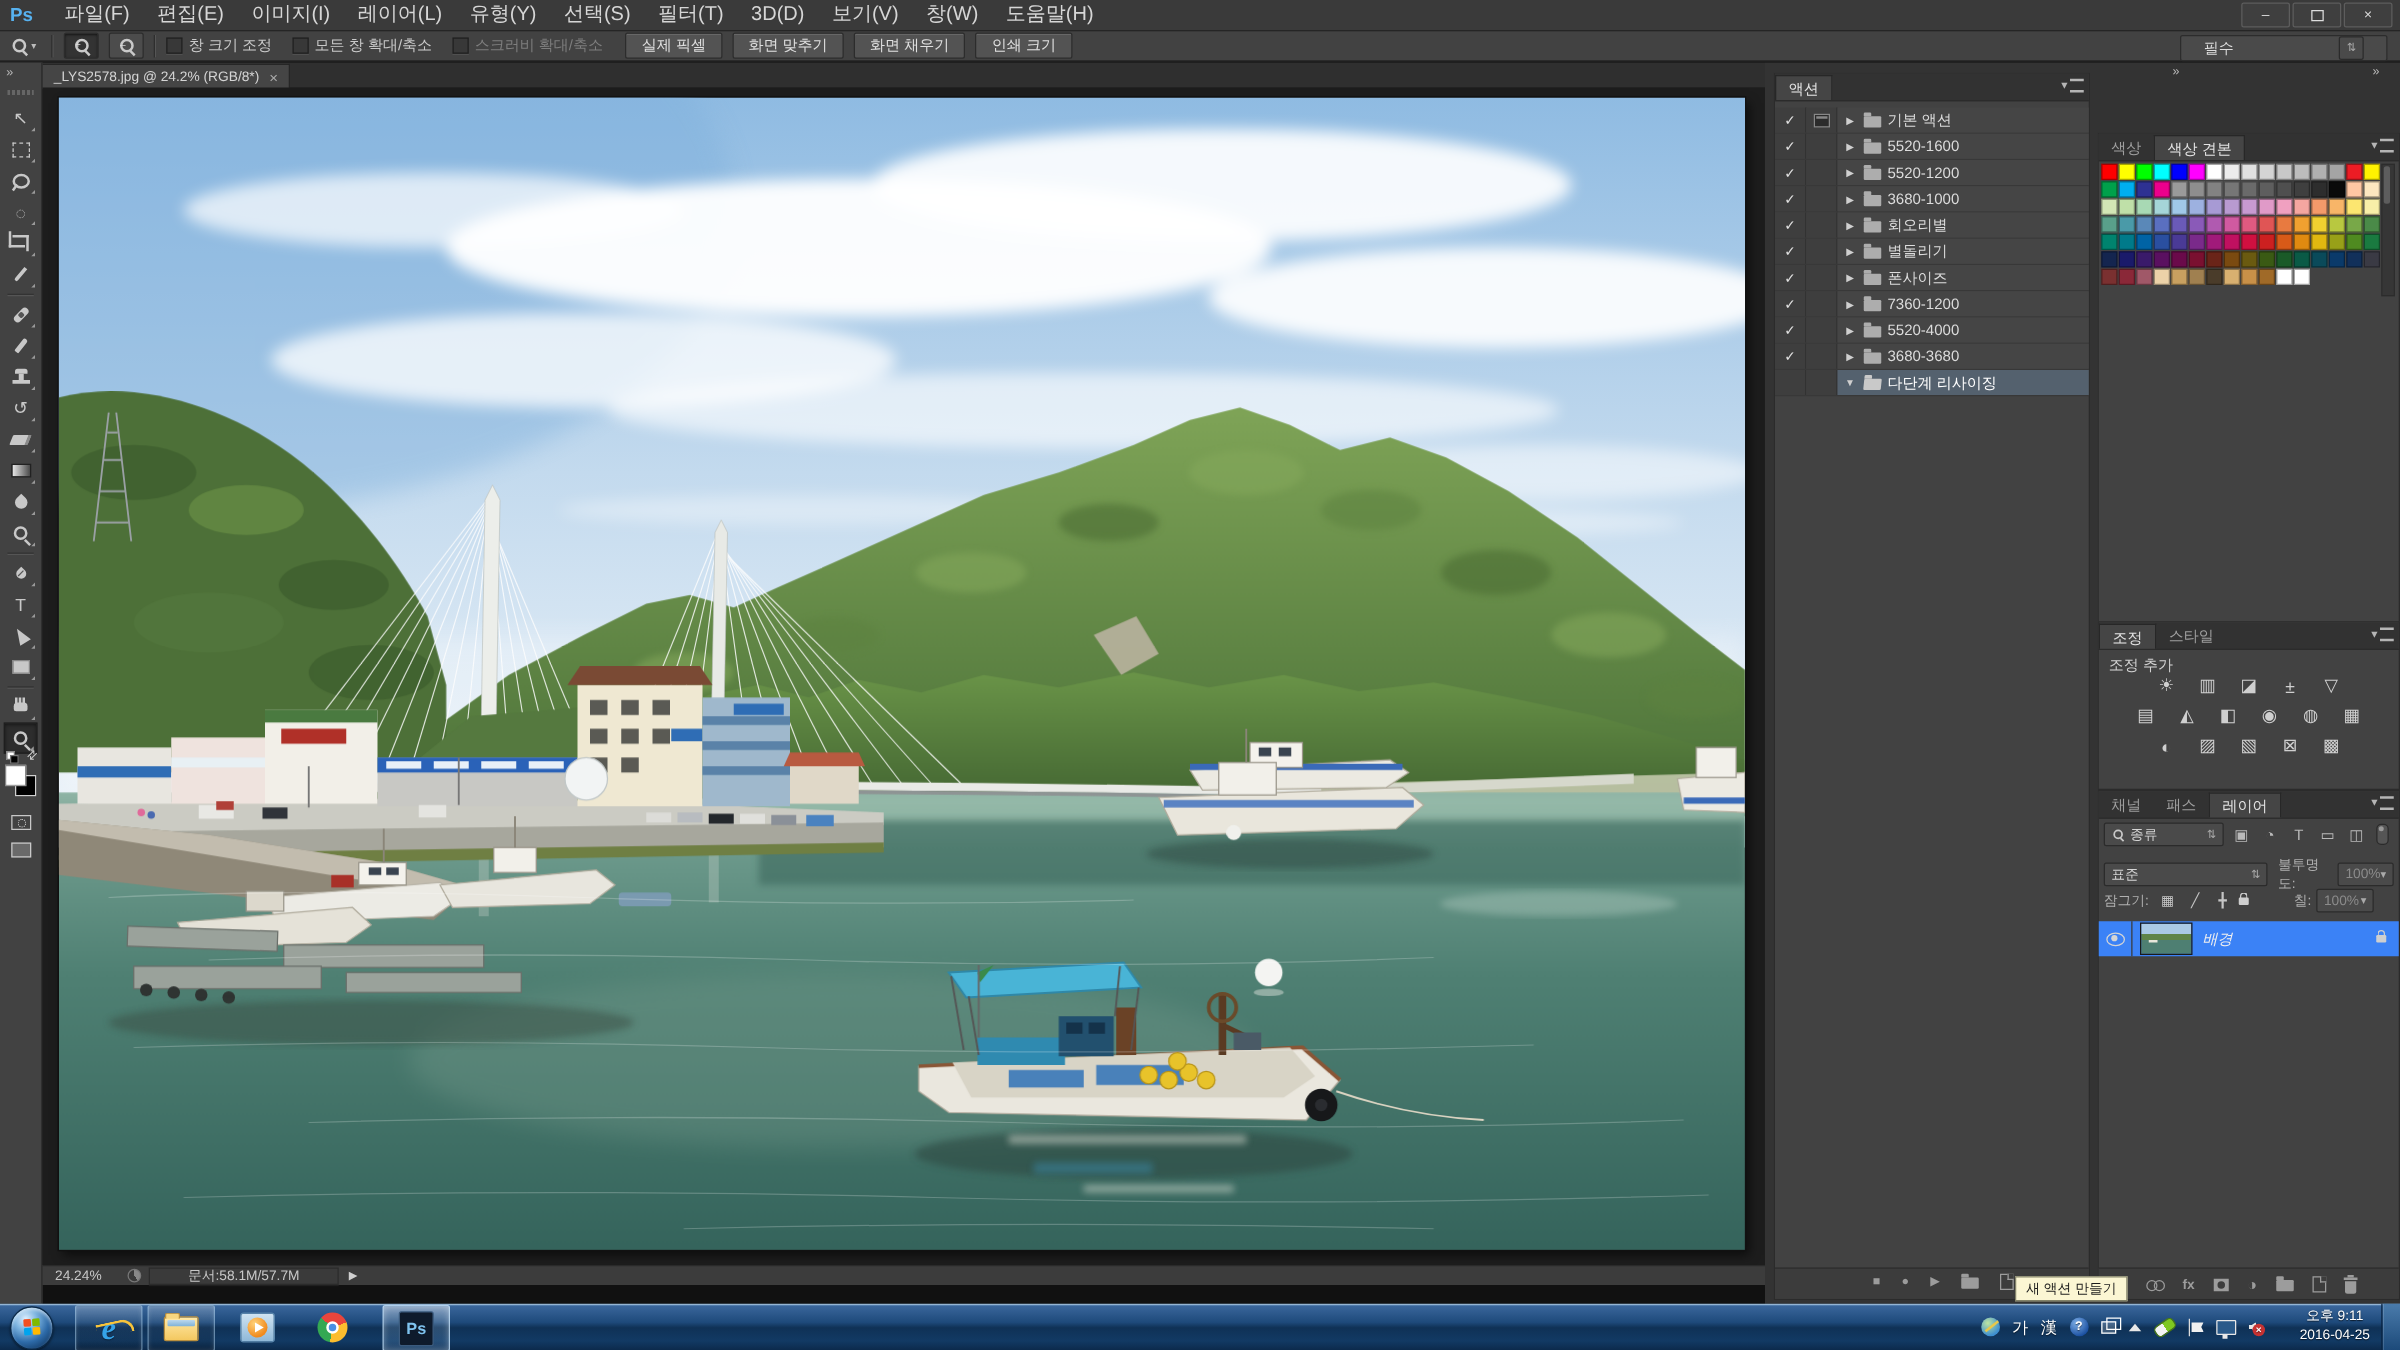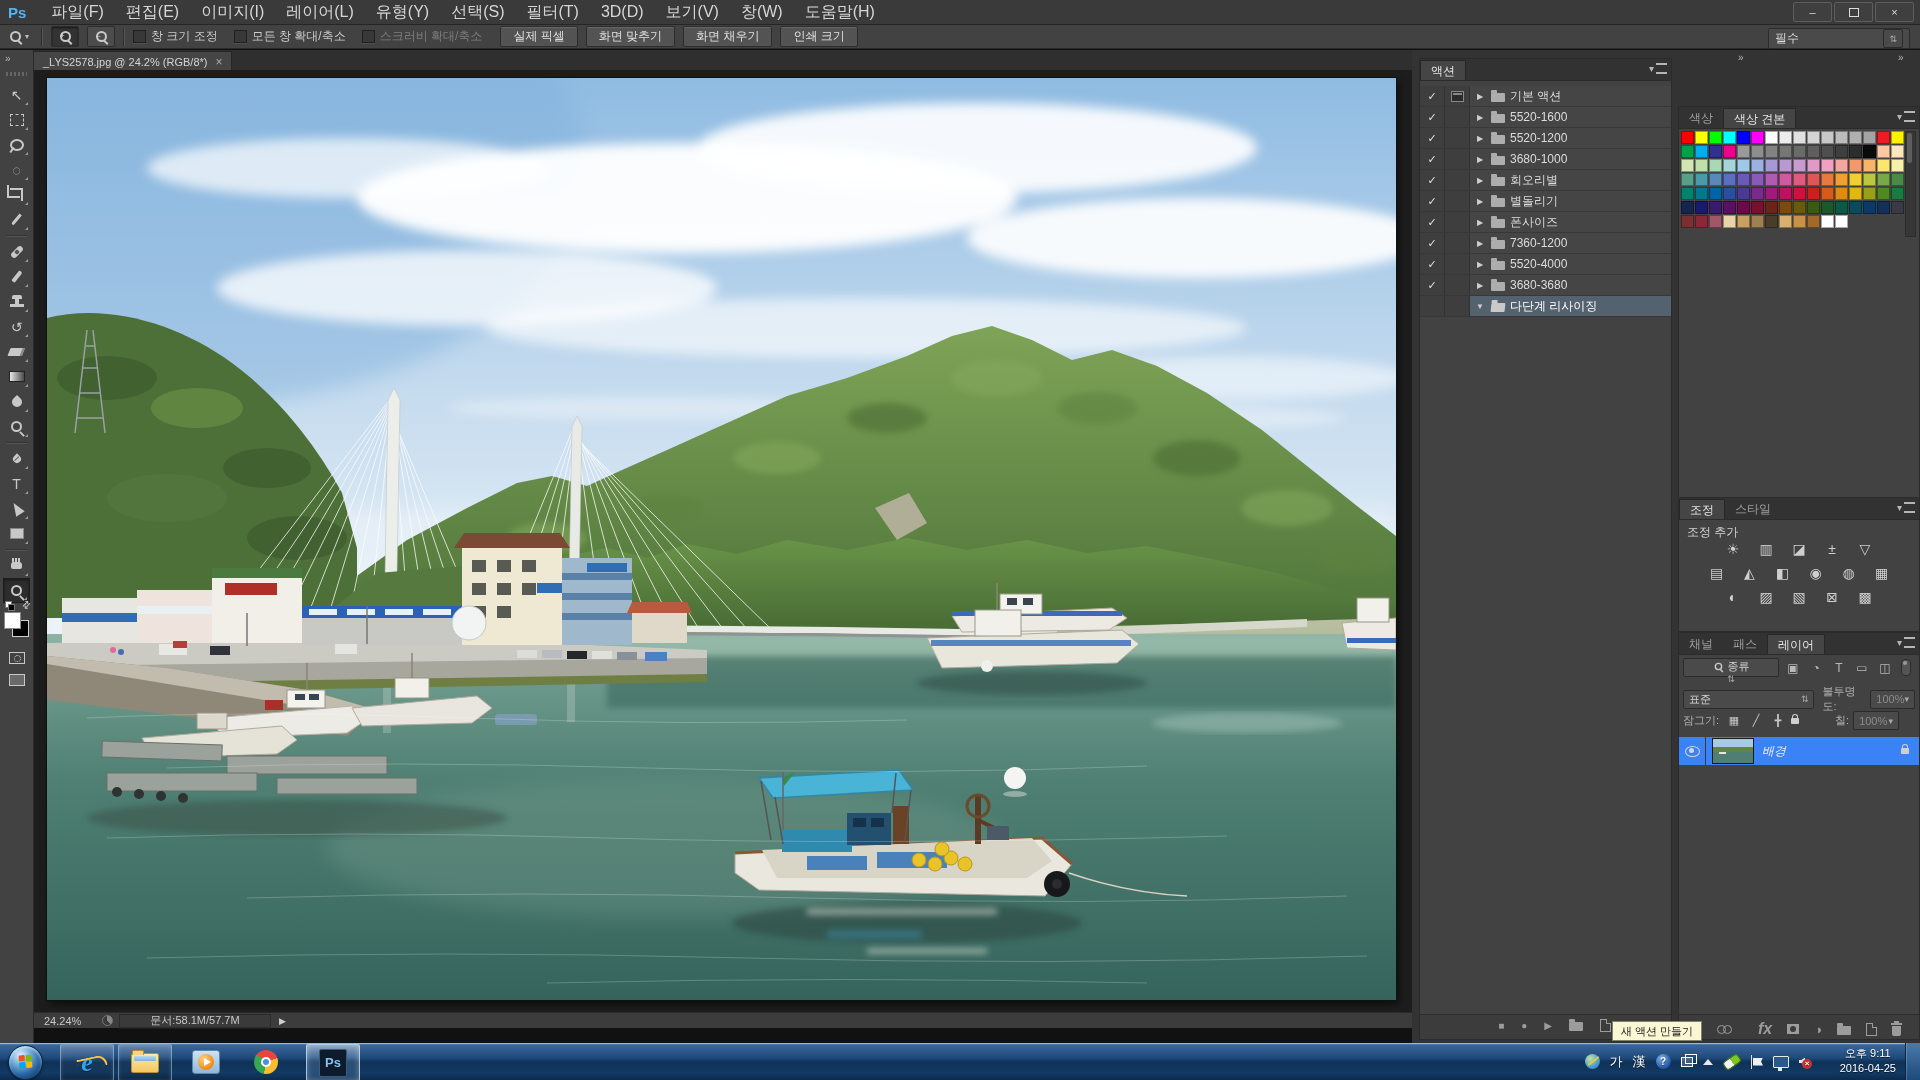--- a/index.html
+++ b/index.html
@@ -32,21 +32,21 @@
   .zoom-btn .pm{position:absolute;font-size:8px;color:#ddd;left:8px;top:4px;}
   .opt-check{display:flex;align-items:center;gap:5px;}
   .opt-check .box{width:11px;height:11px;background:#383838;border:1px solid #1f1f1f;box-shadow:0 1px 0 rgba(255,255,255,.08);}
   .opt-check .lbl{color:#cacaca;font-size:12px;}
   .opt-check.disabled .lbl{color:#7e7e7e;}
   .opt-btn{height:19px;padding:0 12px;background:#535353;border:1px solid #2c2c2c;border-radius:2px;
            box-shadow:inset 0 1px 0 rgba(255,255,255,.12);color:#e0e0e0;font-size:12px;
            display:flex;align-items:center;}
   .workspace-btn{position:absolute;right:10px;top:3px;width:128px;height:19px;background:#4a4a4a;
                  border:1px solid #2c2c2c;border-radius:2px;display:flex;align-items:center;
-                 justify-content:space-between;padding:0 6px;color:#ddd;}
+                 justify-content:space-between;padding:0 18px;color:#ddd;}
 
   
   .tabstrip{position:absolute;left:0;top:50px;width:1412px;height:20px;background:#2f2f2f;border-bottom:1px solid #232323;}
   .doc-tab{position:absolute;left:33px;top:51px;height:19px;background:#454545;border:1px solid #262626;border-bottom:none;
            display:flex;align-items:center;gap:8px;padding:0 9px;color:#d4d4d4;font-size:11px;}
   .doc-tab .close{color:#aaa;font-size:12px;}
   .dock-chevrons{color:#b5b5b5;font-size:10px;letter-spacing:-1px;}
 
   
   .toolbar{position:absolute;left:0;top:50px;width:33px;height:993px;background:#424242;border-right:1px solid #2a2a2a;}
@@ -164,21 +164,21 @@
          background:linear-gradient(180deg,#aac9e5 0 34%,#5f8448 34% 55%,#4e7f72 55% 100%);position:relative;}
   .thumb:after{content:'';position:absolute;left:6px;top:13px;width:7px;height:2px;background:#e8e6da;}
   .layer-name{margin-left:8px;font-style:italic;font-size:12px;color:#efefef;flex:1;}
   .padlock{display:inline-block;width:8px;height:6px;background:#cfcfcf;border-radius:1px;position:relative;margin-right:10px;}
   .padlock:before{content:'';position:absolute;left:1px;top:-4px;width:4px;height:4px;border:1.5px solid #cfcfcf;border-bottom:none;border-radius:3px 3px 0 0;}
   .toggle{width:8px;height:15px;background:#555;border-radius:4px;border:1px solid #2b2b2b;position:relative;}
   .toggle:after{content:'';position:absolute;left:1px;top:1px;width:4px;height:4px;border-radius:50%;background:#999;}
   .link-ico{position:relative;width:14px;height:8px;}
   .link-ico:before,.link-ico:after{content:'';position:absolute;top:0;width:7px;height:7px;border:1.5px solid #9c9c9c;border-radius:50%;}
   .link-ico:before{left:0;}.link-ico:after{left:6px;}
-  .fx-ico{font-style:italic;font-weight:bold;color:#9c9c9c;font-size:16px;margin-left:12px;}
+  .fx-ico{font-weight:bold;color:#9c9c9c;font-size:11px;}
   .mask-ico{width:12px;height:10px;background:#9c9c9c;position:relative;}
   .mask-ico:after{content:'';position:absolute;left:3px;top:2px;width:6px;height:6px;border-radius:50%;background:#3c3c3c;}
   .newdoc{width:9px;height:11px;border:1px solid #9c9c9c;position:relative;}
   .newdoc:after{content:'';position:absolute;right:-1px;top:-1px;width:4px;height:4px;background:#3c3c3c;border-left:1px solid #9c9c9c;border-bottom:1px solid #9c9c9c;}
   .trash{width:9px;height:10px;background:#9c9c9c;border-radius:0 0 2px 2px;position:relative;margin-top:4px;}
   .trash:before{content:'';position:absolute;left:-1px;top:-3px;width:11px;height:2px;background:#9c9c9c;}
   .trash:after{content:'';position:absolute;left:2px;top:-5px;width:5px;height:2px;background:#9c9c9c;}
   .comb{width:12px;height:10px;background:repeating-linear-gradient(90deg,#9c9c9c 0 2px,transparent 2px 4px);border-bottom:2px solid #9c9c9c;}
   .gripdots{width:9px;height:9px;background:radial-gradient(#777 1px,transparent 1.2px);background-size:4px 4px;}
 
@@ -969,21 +969,21 @@
     </div>
 
     <div class="panel" style="left:266px;top:582px;width:242px;height:408px;">
       <div class="phead">
         <span class="ptab">채널</span>
           <span class="ptab">패스</span>
           <span class="ptab active">레이어</span>
           <span class="pmenu">▾<span class="bars"></span></span>
       </div>
       <div class="lrow" style="top:25px;padding:0 4px;box-sizing:border-box;gap:4px;">
-        <div class="dd" style="width:96px;flex-direction:column;">
+        <div class="dd" style="width:96px;">
           <span style="display:flex;align-items:center;gap:4px;">
               <span class="mag" style="transform:scale(.7);"></span>
           <span>종류</span>
             </span>
           <span class="ud">⇅</span>
         </div>
         <div style="display:flex;gap:3px;">
             <span class="fil-ico">▣</span>
             <span class="fil-ico">◔</span>
             <span class="fil-ico">T</span>

